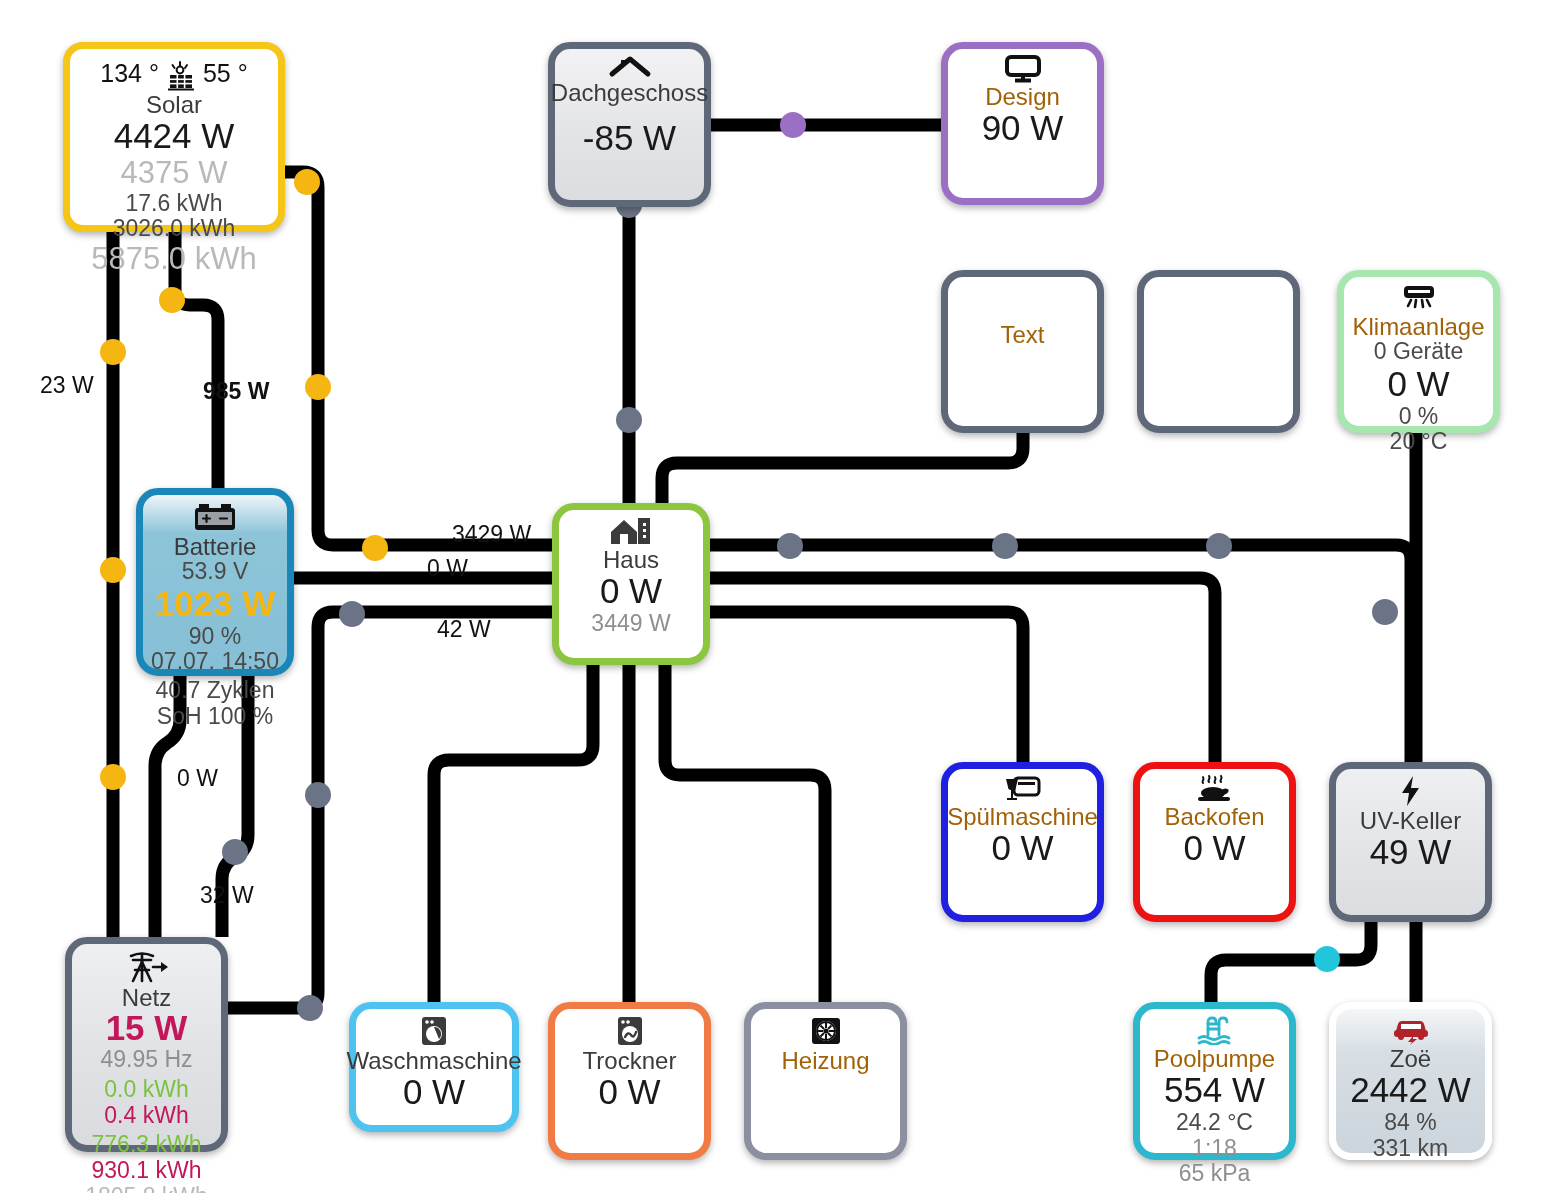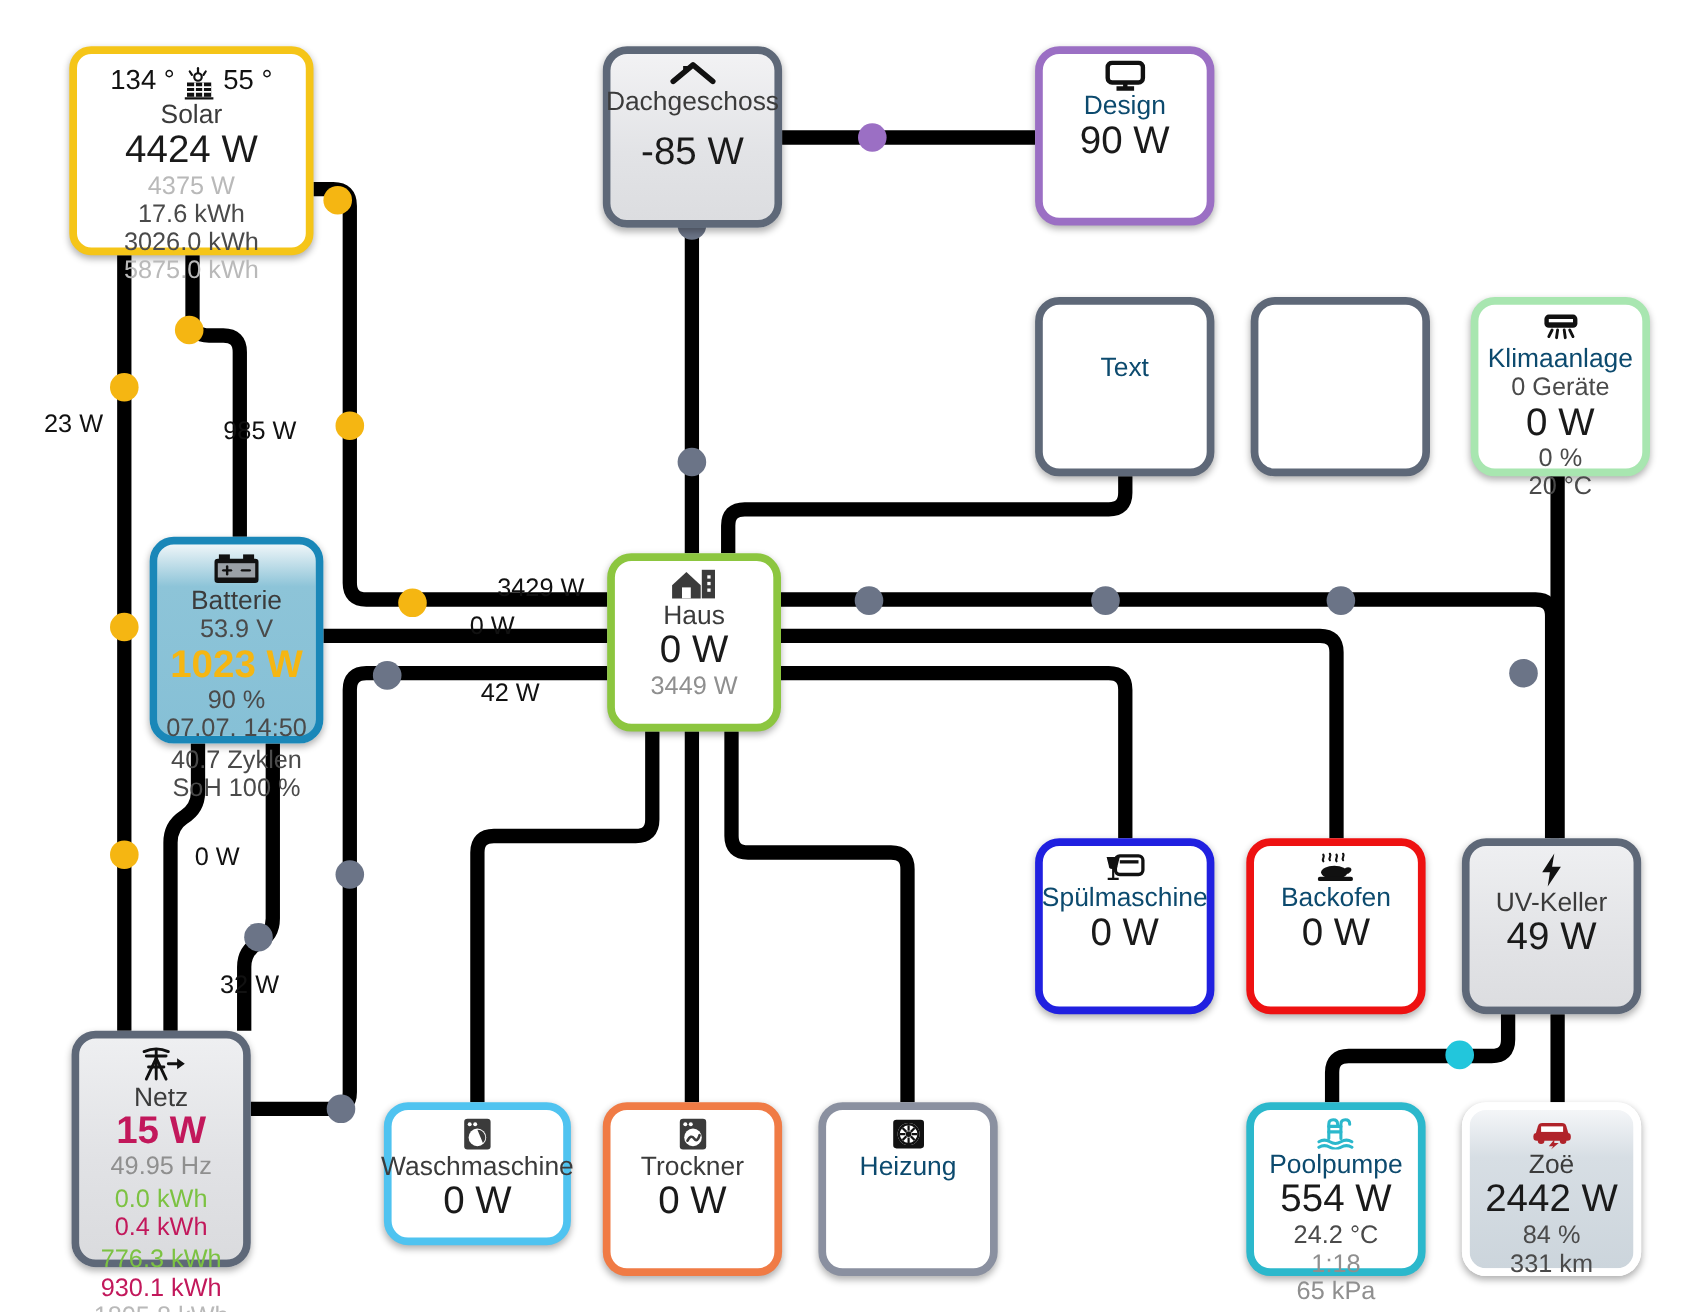--- a/index.html
+++ b/index.html
@@ -6,24 +6,24 @@
   body{font-family:"Liberation Sans", sans-serif;}
   #stage{position:relative;width:1553px;height:1193px;background:#ffffff;overflow:hidden;}
   #wires{position:absolute;left:0;top:0;width:1553px;height:1193px;}
 
   .node{position:absolute;box-sizing:border-box;border-radius:22px;
         display:flex;flex-direction:column;align-items:center;justify-content:flex-start;
         background:#ffffff;box-shadow:0 3px 7px rgba(0,0,0,.30);z-index:5;}
   .node .ico{line-height:1;margin-top:6px;margin-bottom:1px;display:block;}
   .node .ico svg{display:block;}
   .name{font-size:24px;color:#3b3b3b;line-height:1.06;white-space:nowrap;}
-  .name.blk{color:#0c4a6e;}
+  .name.blk{color:#a16207;}
   .big{font-size:35px;color:#1a1a1a;line-height:1.1;white-space:nowrap;}
   .sub{font-size:23px;color:#4a4a4a;line-height:1.12;white-space:nowrap;}
-  .dim{font-size:23px;color:#b9b9b9;line-height:1.12;white-space:nowrap;}
+  .dim{font-size:31px;color:#b9b9b9;line-height:1.12;white-space:nowrap;}
   .mid{font-size:23px;color:#8f8f8f;line-height:1.12;white-space:nowrap;}
   .gap{height:9px;}
 
   .wlabel{position:absolute;font-size:23px;color:#111;white-space:nowrap;z-index:6;}
 
   
   #solar   {left:63px;  top:42px;  width:222px; height:190px; border:7px solid #F5C518; border-radius:20px; padding-top:4px;}
   #dach    {left:548px; top:42px;  width:163px; height:165px; border:7px solid #5E6878; background:linear-gradient(180deg,#f2f2f4 0%,#e2e3e6 60%,#dcdde0 100%);}
   #design  {left:941px; top:42px;  width:163px; height:163px; border:7px solid #9B6FC4;}
   #textbox {left:941px; top:270px; width:163px; height:163px; border:7px solid #5E6878;}
@@ -115,21 +115,21 @@
       <circle cx="790" cy="546" r="13" fill="#6B7487"></circle>
       <circle cx="1005" cy="546" r="13" fill="#6B7487"></circle>
       <circle cx="1219" cy="546" r="13" fill="#6B7487"></circle>
       <circle cx="1385" cy="612" r="13" fill="#6B7487"></circle>
       <circle cx="793" cy="125" r="13" fill="#9B6FC4"></circle>
       <circle cx="1327" cy="959" r="13" fill="#22C6DC"></circle>
     </g>
   </svg>
 
   <div class="wlabel" style="left:40px;  top:372px;">23 W</div>
-  <div class="wlabel" style="left:203px; top:378px;">985 W</div>
+  <div class="wlabel" style="left:203px; top:378px;font-weight:bold;">985 W</div>
   <div class="wlabel" style="left:452px; top:521px;text-align:center;">3429 W</div>
   <div class="wlabel" style="left:427px; top:555px;">0 W</div>
   <div class="wlabel" style="left:437px; top:616px;">42 W</div>
   <div class="wlabel" style="left:177px; top:765px;">0 W</div>
   <div class="wlabel" style="left:200px; top:882px;">32 W</div>
 
   <div class="node" id="solar">
     <div class="toprow">
       <span>134 °</span>
       <span class="ico">

